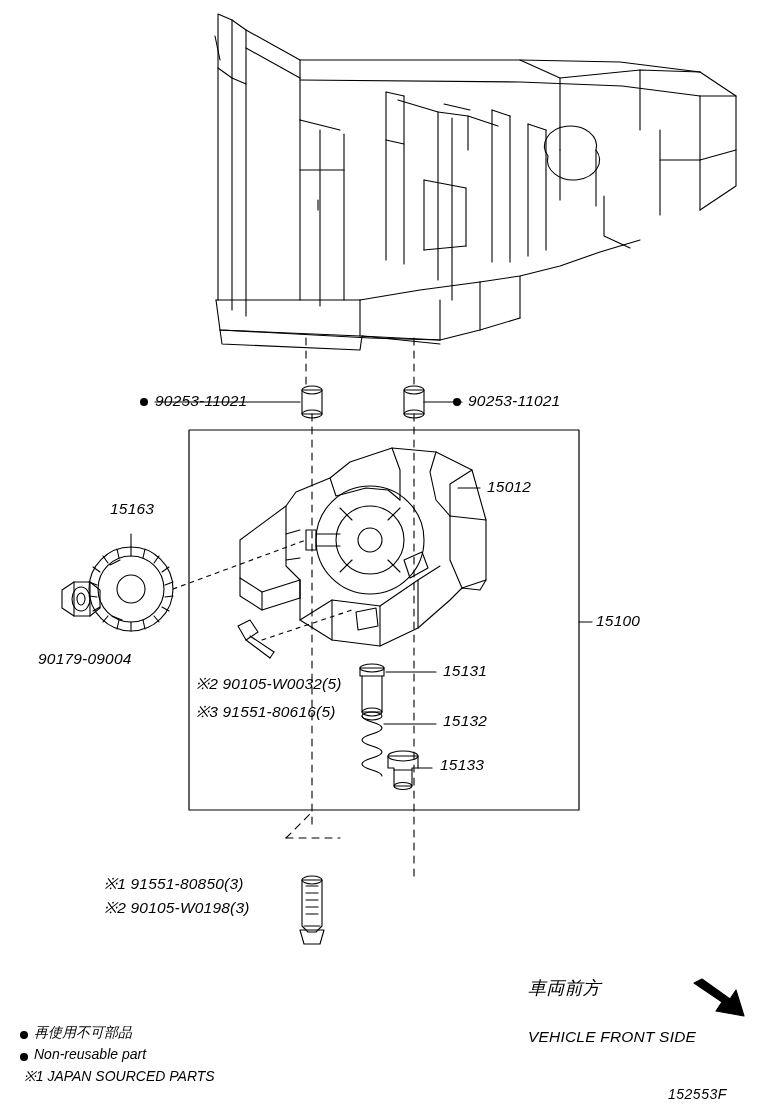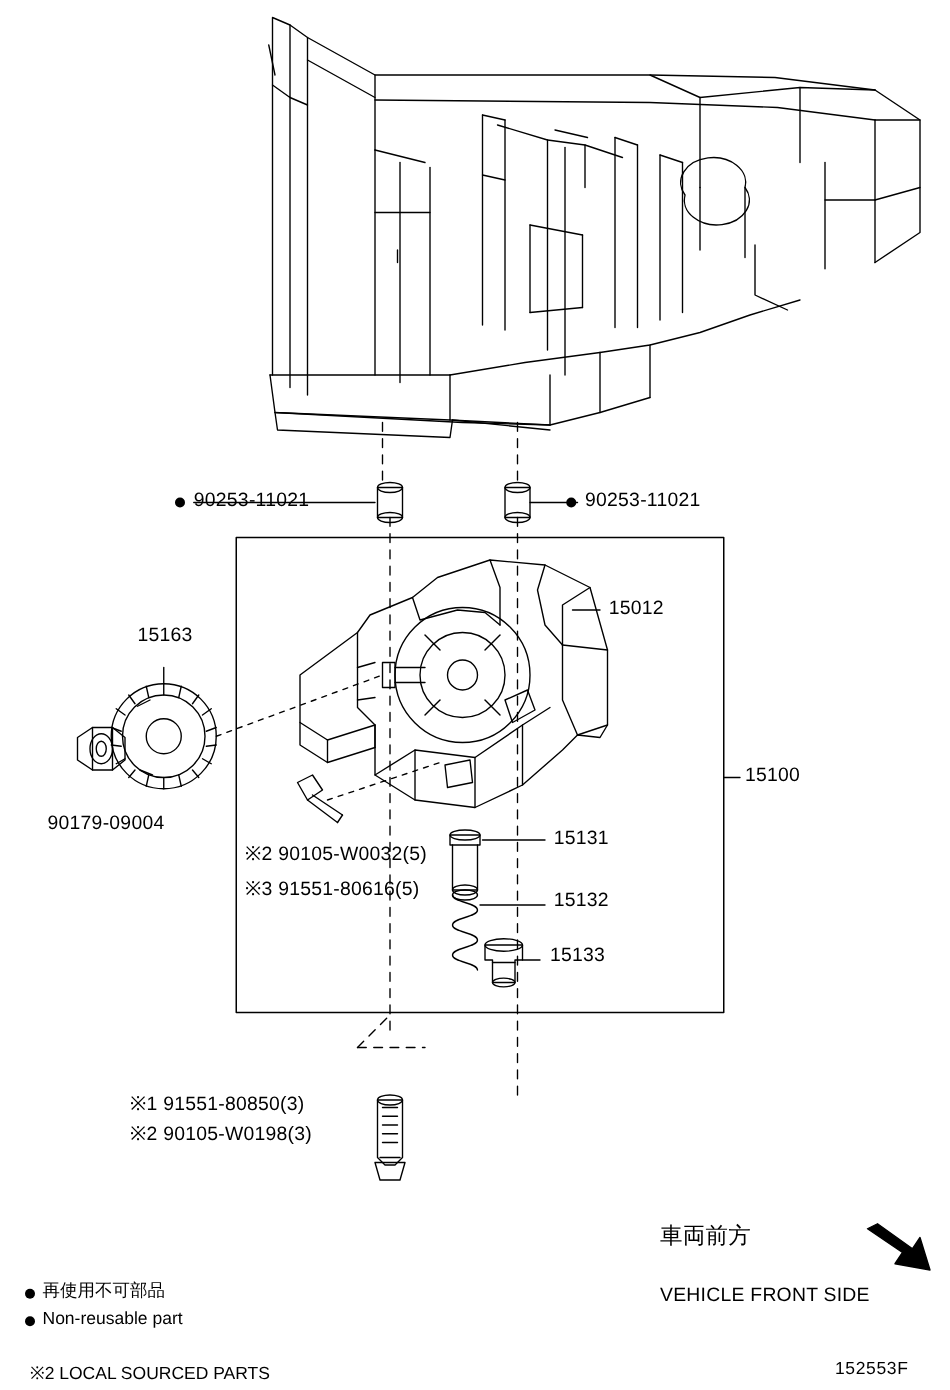--- a/index.html
+++ b/index.html
@@ -13,20 +13,21 @@
     position: relative;
     font-family: "Liberation Sans", sans-serif;
     color: #000000;
     overflow: hidden;
   }
   #canvas {
     position: absolute;
     left: 0; top: 0;
     width: 752px;
     height: 1112px;
+    font-style: italic;
   }
   svg.diagram {
     position: absolute;
     left: 0; top: 0;
     width: 760px;
     height: 1112px;
   }
   .lbl {
     position: absolute;
     font-size: 15.5px;
@@ -292,18 +293,18 @@
 
   <div class="lbl jp" style="left:528px; top:978px;">車両前方</div>
   <div class="lbl" style="left:528px; top:1028px;">VEHICLE FRONT SIDE</div>
 
   <div class="bullet" style="left:20px; top:1031px;"></div>
   <div class="note" style="left:34px; top:1024px;">再使用不可部品</div>
 
   <div class="bullet" style="left:20px; top:1053px;"></div>
   <div class="note small" style="left:34px; top:1046px;">Non-reusable part</div>
 
-  <div class="note" style="left:24px; top:1088px;">※2 LOCAL SOURCED PARTS</div>
+  <div class="note" style="left:24px; top:1066px;">※1 JAPAN SOURCED PARTS</div>
   <div class="note" style="left:24px; top:1110px;">※3 (1707-      ) JAPAN SOURCED PARTS</div>
 
   <div class="diagcode" style="left:668px; top:1086px;">152553F</div>
 
 </div>
 
 </body></html>

